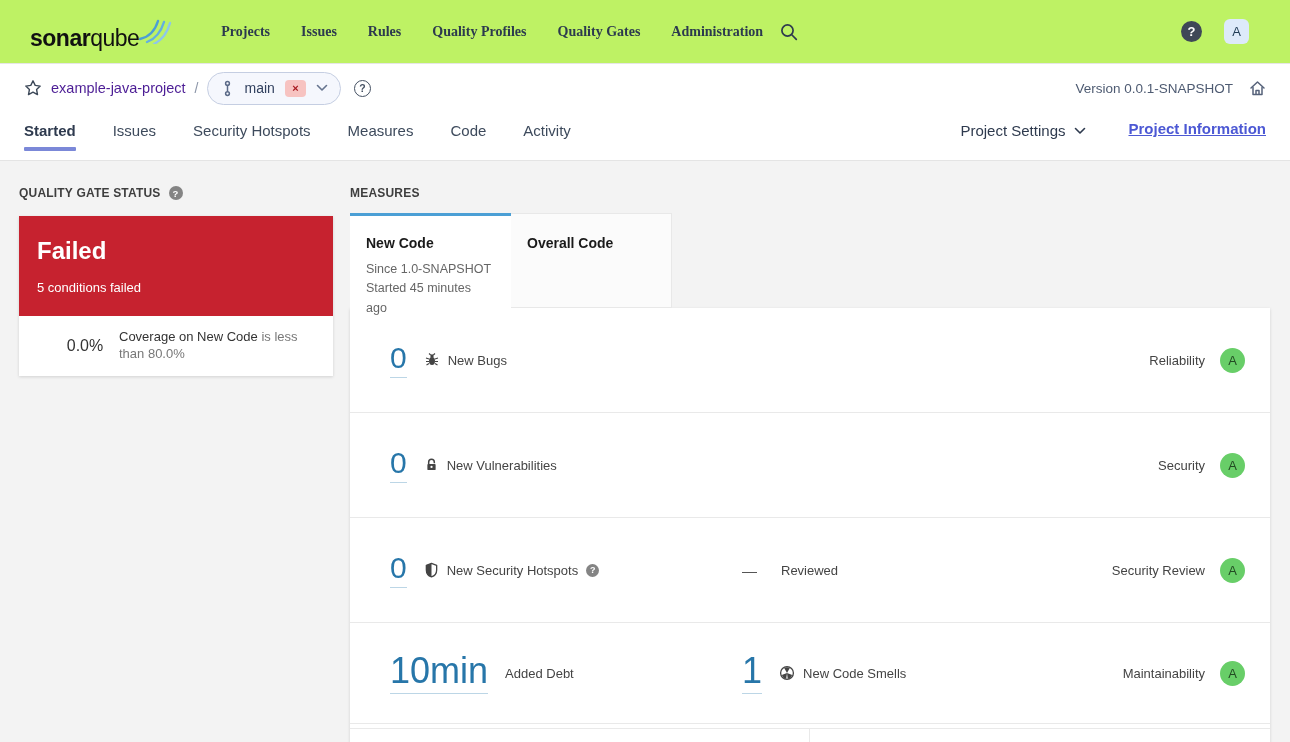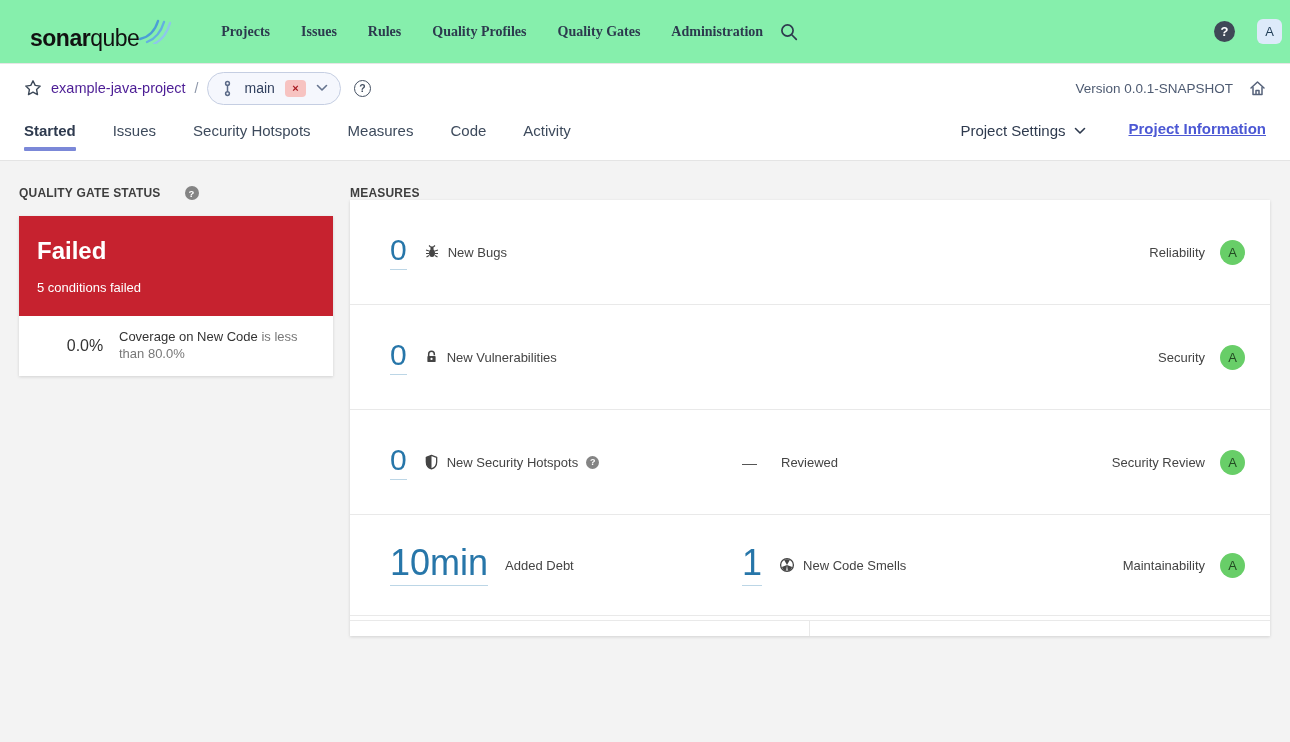--- a/index.html
+++ b/index.html
@@ -9,22 +9,22 @@
     background:#f3f3f3;
     position:relative;
     overflow:hidden;
     color:#333;
   }
   .app { position:absolute; inset:0; }
 
   
   .topbar {
     position:absolute; top:0; left:0; right:0; height:64px;
-    background:#86efac; border-bottom:1px solid #e6e6e6;
-    display:flex; align-items:center; padding:0 8px 0 30px; z-index:5;
+    background:#bef264; border-bottom:1px solid #e6e6e6;
+    display:flex; align-items:center; padding:0 41px 0 30px; z-index:5;
   }
   .logo { display:flex; align-items:flex-end; cursor:pointer; }
   .logo-text { font-size:23px; letter-spacing:-0.5px; color:#111; line-height:1; }
   .logo-bold { font-weight:700; }
   .logo-light { font-weight:400; }
   .logo-swoosh { margin-left:0px; margin-bottom:6px; }
   .main-nav { display:flex; gap:31px; margin-left:49px; }
   .nav-item { font-size:14px; font-weight:700; color:#2c3a4e; cursor:pointer;font-family:Liberation Serif, serif; }
   .topbar-search { margin-left:17px; cursor:pointer; display:flex; align-items:center; }
   .topbar-right { margin-left:auto; display:flex; align-items:center; gap:22px; }
@@ -81,21 +81,21 @@
     background:#7b88d8; border-radius:1px;
   }
   .tabs-right { margin-left:auto; display:flex; align-items:center; gap:42px; padding-top:2px; align-self:flex-start; }
   .proj-settings { font-size:15px; color:#2e3a4e; display:flex; align-items:center; gap:9px; cursor:pointer; margin-top:4px;margin-left:28px;}
   .proj-info { font-size:15px; font-weight:700; color:#4c58d4; text-decoration:underline; cursor:pointer; }
 
   
   .content { position:absolute; top:161px; left:0; right:0; bottom:0; background:#f3f3f3; }
   .section-title {
     font-size:12px; font-weight:700; color:#3e3e3e; letter-spacing:0.2px;
-    display:flex; align-items:center; gap:24px; height:14px;
+    display:flex; align-items:center; gap:8px; height:14px;
   }
   .help-dark {
     width:14px; height:14px; border-radius:50%; background:#848484; color:#fff;
     font-size:9.5px; font-weight:700; display:flex; align-items:center; justify-content:center;
     cursor:pointer;
   }
 
   
   .qg-col { position:absolute; left:19px; top:25px; width:314px; }
   .qg-card { margin-top:13px; background:#fff; box-shadow:0 1px 3px rgba(0,0,0,0.14); }
@@ -257,20 +257,32 @@
           </span>
         </div>
       </div>
     </aside>
 
     <section class="measures-col">
       <div class="section-title">
         <span>MEASURES</span>
       </div>
 
+      <div class="measure-tabs">
+        <div class="mtab active">
+          <div class="mtab-title">New Code</div>
+          <div class="mtab-sub">
+            <div>Since 1.0-SNAPSHOT</div>
+            <div>Started 45 minutes ago</div>
+          </div>
+        </div>
+        <div class="mtab inactive">
+          <div class="mtab-title">Overall Code</div>
+        </div>
+      </div>
 
       <div class="measures-panel">
 
         <div class="mrow">
           <div class="mgroup mleft">
             <a class="mvalue">0</a>
             <span class="mlabel">
               <span class="icon">
                 <svg width="16" height="16" viewBox="0 0 16 16" fill="none">
                   <ellipse cx="8" cy="9" rx="3" ry="4" fill="#444"></ellipse>

